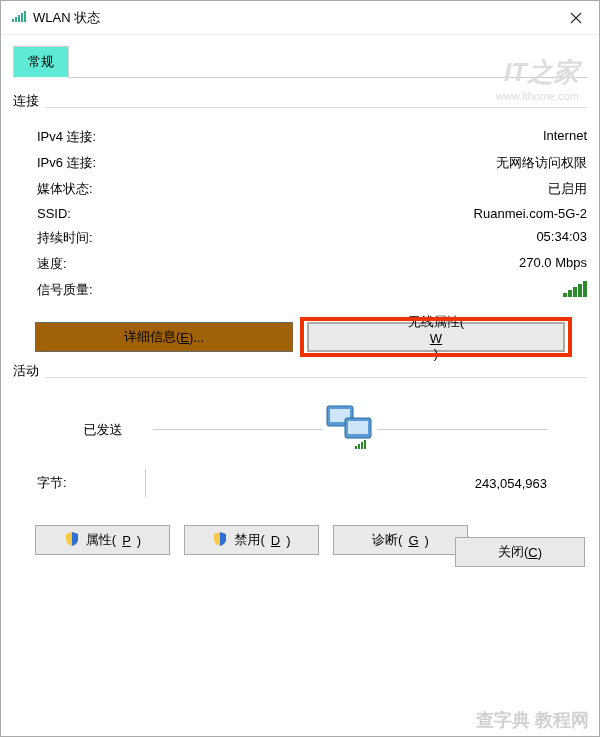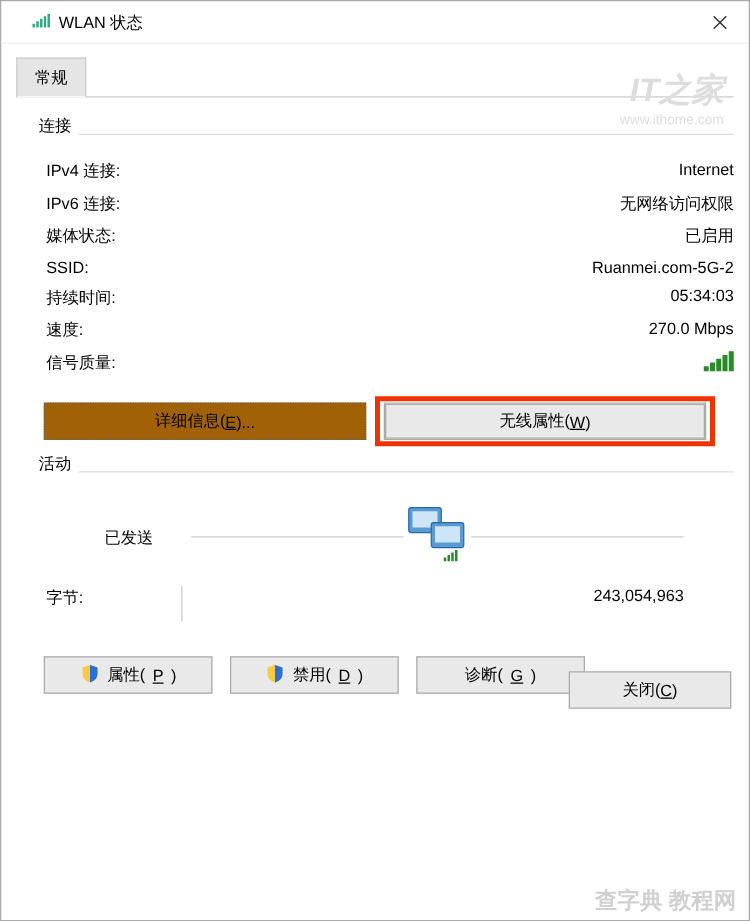--- a/index.html
+++ b/index.html
@@ -1,30 +1,30 @@
 <!DOCTYPE html>
 <html><head>
   <meta charset="utf-8">
   <style>
     * { box-sizing: border-box; margin: 0; padding: 0; }
     body { font-family: "Microsoft YaHei", "Segoe UI", sans-serif; font-size: 13px; background: #fff; color: #000; }
     .window { width: 600px; height: 737px; border: 1px solid #aaa; position: relative; background: #fff; }
-    .titlebar { height: 34px; display: flex; align-items: center; justify-content: space-between; padding: 0 0 0 24px; border-bottom: 1px solid #eee; }
+    .titlebar { height: 34px; display: flex; align-items: center; justify-content: space-between; padding: 0 0 0 10px; border-bottom: 1px solid #eee; }
     .titlebar-left { display: flex; align-items: center; gap: 6px; }
     .title-icon svg { width: 16px; height: 16px; }
     .close-btn { width: 46px; height: 34px; display: flex; align-items: center; justify-content: center; cursor: pointer; }
     .content { padding: 10px 12px; position: relative; }
     .watermark { position: absolute; top: 20px; right: 20px; text-align: right; color: #ddd; font-family: Arial, sans-serif; pointer-events: none; }
     .watermark .big { font-size: 26px; font-weight: bold; font-style: italic; }
     .watermark .url { font-size: 11px; color: #ddd; }
     .bottom-watermark { position: absolute; bottom: 4px; right: 10px; font-size: 18px; color: rgba(120,120,120,0.35); font-weight: bold; pointer-events: none; }
     .tabs { display: flex; border-bottom: 1px solid #ccc; margin-bottom: 14px; }
     .tab { padding: 6px 14px; border: 1px solid #ccc; border-bottom: none; background: #fff; position: relative; top: 1px; cursor: pointer; }
-    .tab.active { background: #e5e5e5; border-bottom: 1px solid #fff; }
-    .group-label { margin-bottom: 4px; margin-left: 18px; }
+    .tab.active { background: #5eead4; border-bottom: 1px solid #fff; }
+    .group-label { margin-bottom: 4px; }
     .group-hr { flex: 1; height: 1px; background: #ddd; margin-left: 6px; margin-top: 8px; }
     .group-header { display: flex; align-items: center; margin-bottom: 10px; margin-top: 6px; }
     .row { display: flex; justify-content: space-between; padding: 4px 0 4px 24px; }
     .row .label { }
     .row .value { text-align: right; }
     .signal-bars { display: inline-flex; align-items: flex-end; gap: 1px; height: 16px; }
     .signal-bars span { width: 3px; background: #2a8a2a; }
     .signal-bars span:nth-child(1) { height: 4px; }
     .signal-bars span:nth-child(2) { height: 7px; }
     .signal-bars span:nth-child(3) { height: 10px; }
@@ -36,21 +36,21 @@
     .btn.dotted { border: 1px dotted #666; background: #a16207; }
     .btn.highlight-wrap { position: relative; }
     .red-box { position: absolute; inset: -6px -8px -6px -8px; border: 4px solid #e30; pointer-events: none; }
     .underline { text-decoration: underline; }
     .activity { margin-top: 10px; }
     .activity-body { display: flex; align-items: center; justify-content: space-between; padding: 10px 40px; }
     .activity-label { width: 100px; text-align: center; }
     .activity-center { display: flex; align-items: center; gap: 6px; }
     .dash { flex: 1; height: 1px; background: #ccc; width: 48px; }
     .monitor-icon svg { width: 54px; height: 48px; }
-    .bytes-row { display: flex; padding: 4px 40px 4px 24px; }
+    .bytes-row { display: flex; align-items: center; padding: 4px 40px 4px 24px; }
     .bytes-row .blabel { width: 90px; }
     .bytes-row .bval { flex: 1; text-align: right; padding-right: 30px; }
     .bytes-row .divider { width: 1px; height: 28px; background: #ccc; margin: 0 18px; }
     .bottom-btns { display: flex; gap: 14px; margin: 24px 22px 10px 22px; align-items: flex-end; }
     .bottom-btns .btn { flex: 0 0 135px; gap: 6px; }
     .shield svg { width: 16px; height: 16px; }
     .footer { position: absolute; bottom: 8px; right: 14px; margin-left: 44px; }
     .footer .btn { width: 130px; }
   </style>
 </head>
@@ -127,21 +127,21 @@
           </span></span>
     </div>
 
     <div class="btn-row">
       <button class="btn dotted">
           <span>详细信息(</span>
           <span class="underline">E</span>
           <span>)...</span>
         </button>
       <div class="btn highlight-wrap" style="padding:0;">
-        <button class="btn" style="width:100%;height:100%;border:1px solid #aaa;">
+        <button class="btn" style="width:100%;height:100%;border:1px solid #aaa;flex-direction:column;">
             <span>无线属性(</span>
             <span class="underline">W</span>
             <span>)</span>
           </button>
         <div class="red-box"></div>
       </div>
     </div>
 
     <div class="activity">
       <div class="group-header">

